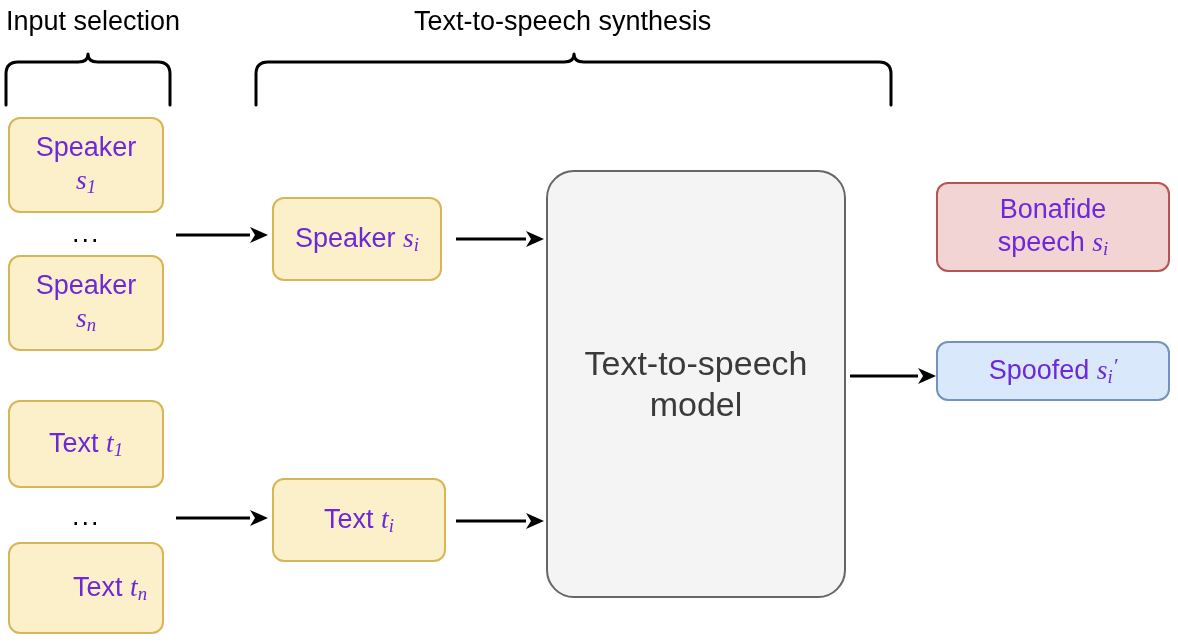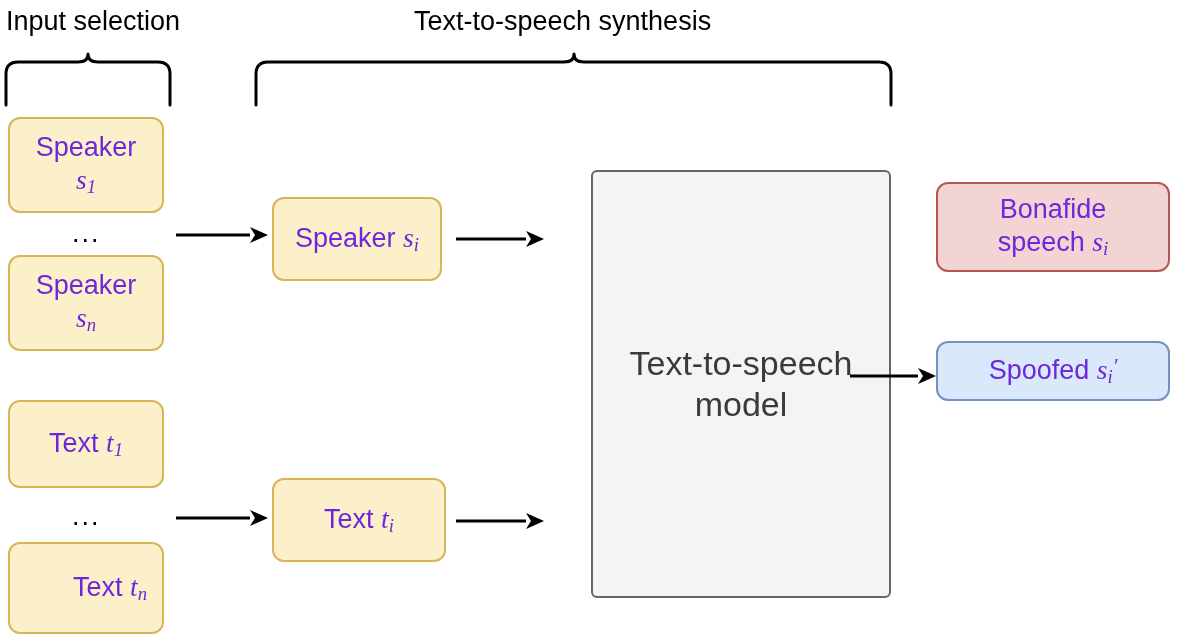--- a/index.html
+++ b/index.html
@@ -65,25 +65,24 @@
     border-color: #b85450;
   }
   .node-blue {
     background: #dae8fc;
     border-color: #7292c0;
   }
   .node-gray {
     background: #f4f4f4;
     border-color: #666666;
     border-width: 2px;
-    border-radius: 6px;
+    border-radius: 28px;
     font-size: 34px;
     color: #3a3a3a;
     line-height: 1.22;
-    margin-left: 45px;
   }
 
   
   .m {
     font-family: "Liberation Serif", "DejaVu Serif", serif;
     font-style: italic;
     font-size: 1.02em;
   }
   .m sub {
     font-style: italic;

